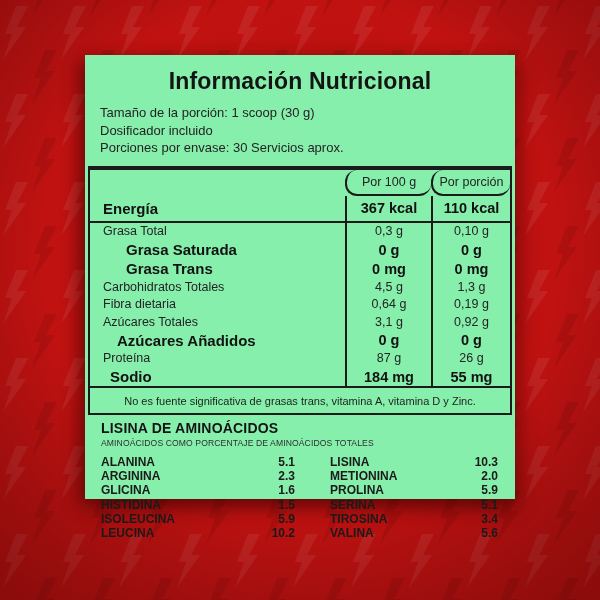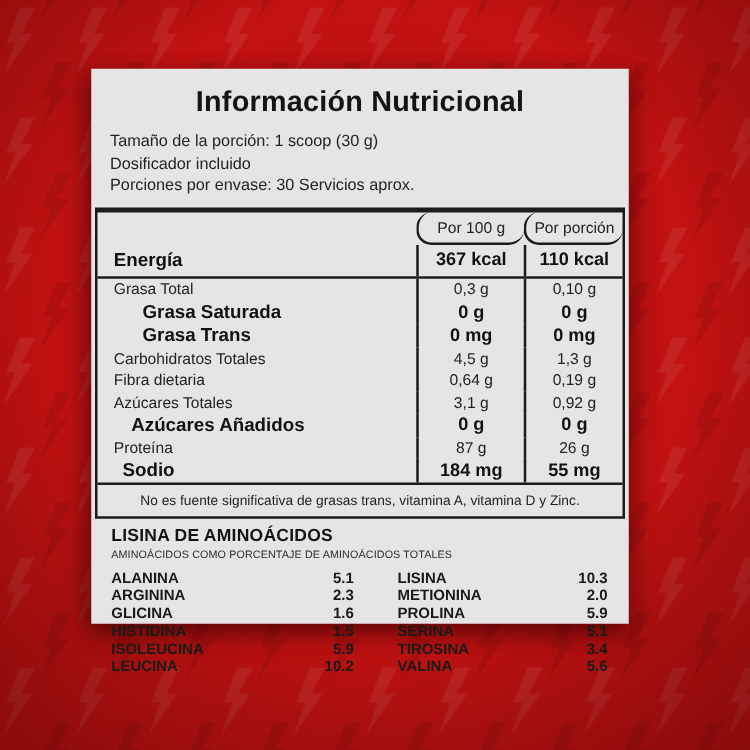--- a/index.html
+++ b/index.html
@@ -2,22 +2,22 @@
 <html><head>
 <meta charset="utf-8">
 <style>
   html,body{margin:0;padding:0;}
   body{
     width:600px;height:600px;position:relative;overflow:hidden;
     font-family:"Liberation Sans", sans-serif;background:#c01211;
   }
   .bg{position:absolute;left:0;top:0;}
   .card{
-    position:absolute;left:73px;top:55px;width:430px;height:444px;
-    background:#e5e5e5;box-sizing:border-box;z-index:2;
+    position:absolute;left:85px;top:55px;width:430px;height:444px;
+    background:#86efac;box-sizing:border-box;z-index:2;
     box-shadow:-7px 6px 16px rgba(45,0,0,.45), 6px 8px 18px rgba(45,0,0,.35);
     color:#1c1c1c;
   }
   .title{
     text-align:center;font-weight:bold;font-size:23px;letter-spacing:.2px;
     margin:13px 0 9px;color:#141414;
   }
   .serving{margin:0 0 0 15px;font-size:13px;line-height:17.5px;color:#232323;}
   .facts{
     margin:9px 3px 0;border:2px solid #1b1b1b;border-top:4px solid #1b1b1b;

